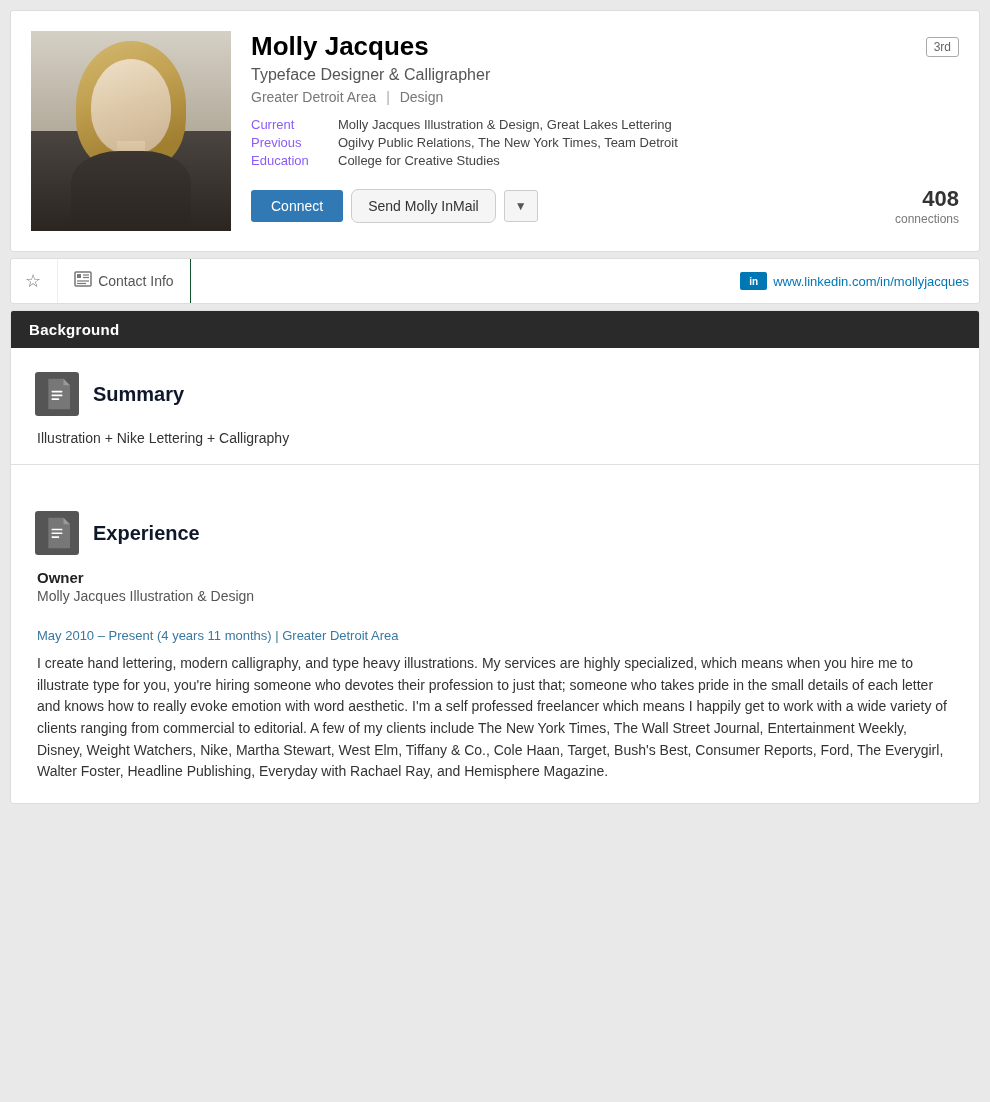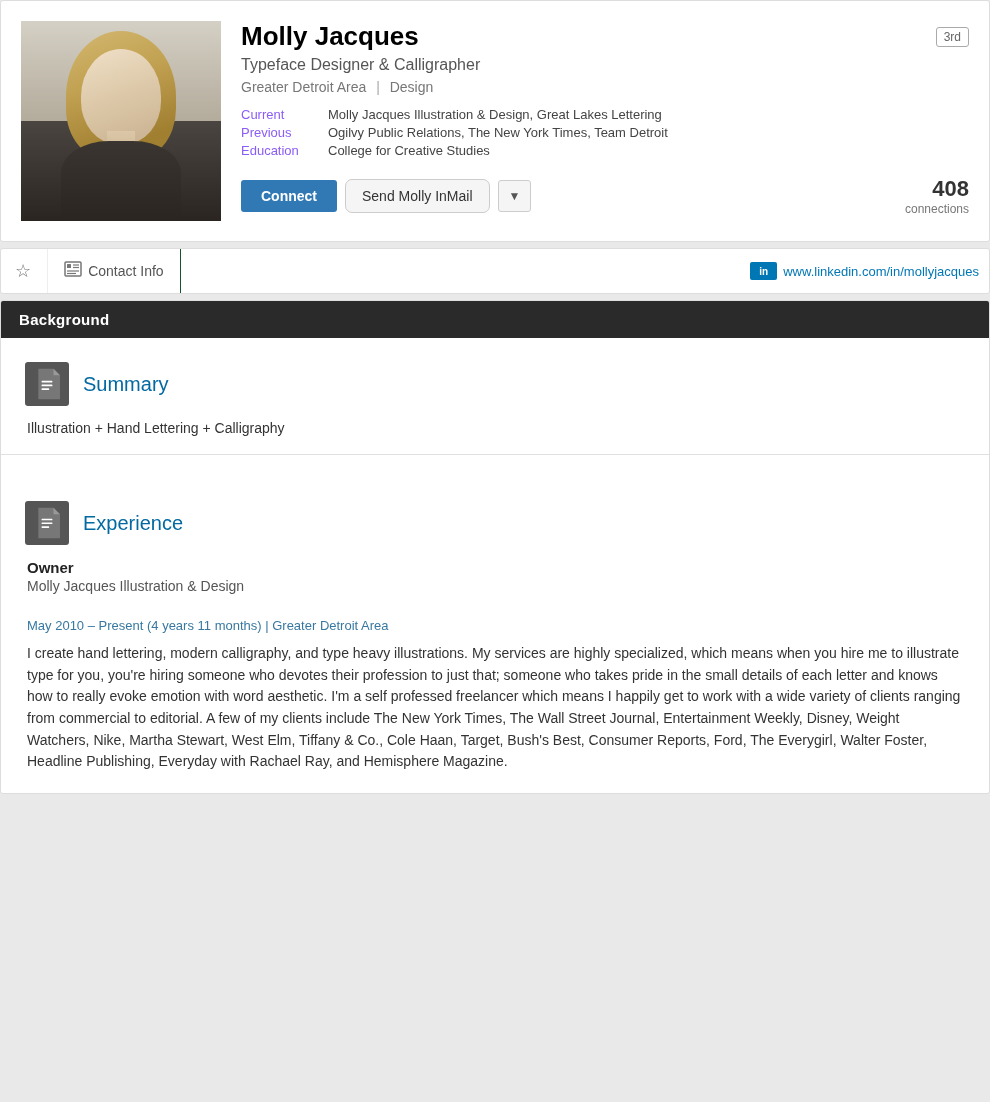--- a/index.html
+++ b/index.html
@@ -5,20 +5,21 @@
     * { box-sizing: border-box; margin: 0; padding: 0; }
     body {
       font-family: Arial, sans-serif;
       background: #e9e9e9;
       font-size: 14px;
       color: #333;
     }
     .page-wrapper {
       width: 990px;
       margin: 0 auto;
+      padding: 10px;
     }
 
     
     .profile-card {
       background: #fff;
       border: 1px solid #ddd;
       border-radius: 3px;
       padding: 20px;
       display: flex;
       gap: 20px;
@@ -83,21 +84,21 @@
       display: flex;
       align-items: center;
       gap: 8px;
     }
     .btn-connect {
       background: #3079b5;
       color: #fff;
       border: none;
       padding: 8px 20px;
       font-size: 14px;
-      font-weight: bold;
+      font-weight: normal;
       border-radius: 3px;
       cursor: pointer;
     }
     .btn-inmail {
       background: #f5f5f5;
       color: #333;
       border: 1px solid #ccc;
       padding: 8px 16px;
       font-size: 14px;
       border-radius: 7px;
@@ -215,22 +216,22 @@
       justify-content: center;
       flex-shrink: 0;
     }
     .section-icon svg {
       width: 26px;
       height: 32px;
       fill: #fff;
     }
     .section-title {
       font-size: 20px;
-      color: #0369a1;
-      font-weight: normal;
+      color: #0f172a;
+      font-weight: bold;
     }
     .summary-text {
       font-size: 14px;
       color: #333;
       margin-bottom: 18px;
       padding-left: 2px;
     }
     .section-divider {
       border: none;
       border-top: 1px solid #e0e0e0;
@@ -420,21 +421,21 @@
           <svg viewBox="0 0 24 28" xmlns="http://www.w3.org/2000/svg">
             <path d="M4 0 H18 L24 6 V28 H4 Z" fill="#777"></path>
             <path d="M18 0 L18 6 H24 Z" fill="#999"></path>
             <rect x="7" y="11" width="10" height="1.5" fill="#fff" rx="0.5"></rect>
             <rect x="7" y="14.5" width="10" height="1.5" fill="#fff" rx="0.5"></rect>
             <rect x="7" y="18" width="7" height="1.5" fill="#fff" rx="0.5"></rect>
           </svg>
         </div>
         <span class="section-title">Summary</span>
       </div>
-      <div class="summary-text">Illustration + Hand Lettering + Calligraphy</div>
+      <div class="summary-text">Illustration + Nike Lettering + Calligraphy</div>
     </div>
 
     <hr class="section-divider">
 
     <div class="section-content">
       <div class="section-title-row">
         <div class="section-icon">
           <svg viewBox="0 0 24 28" xmlns="http://www.w3.org/2000/svg">
             <path d="M4 0 H18 L24 6 V28 H4 Z" fill="#777"></path>
             <path d="M18 0 L18 6 H24 Z" fill="#999"></path>

